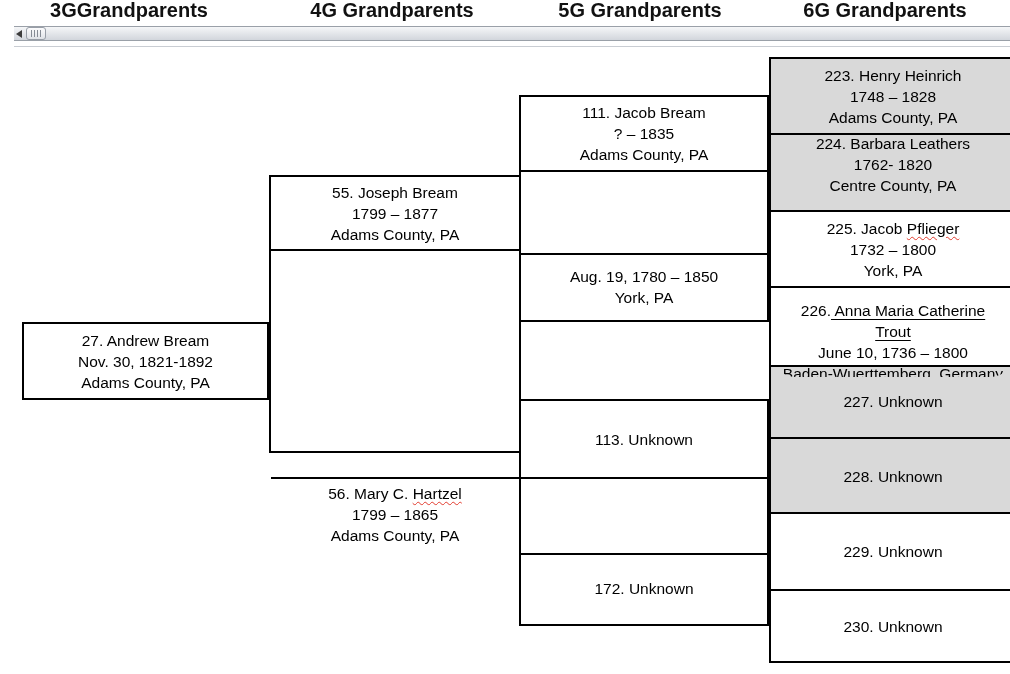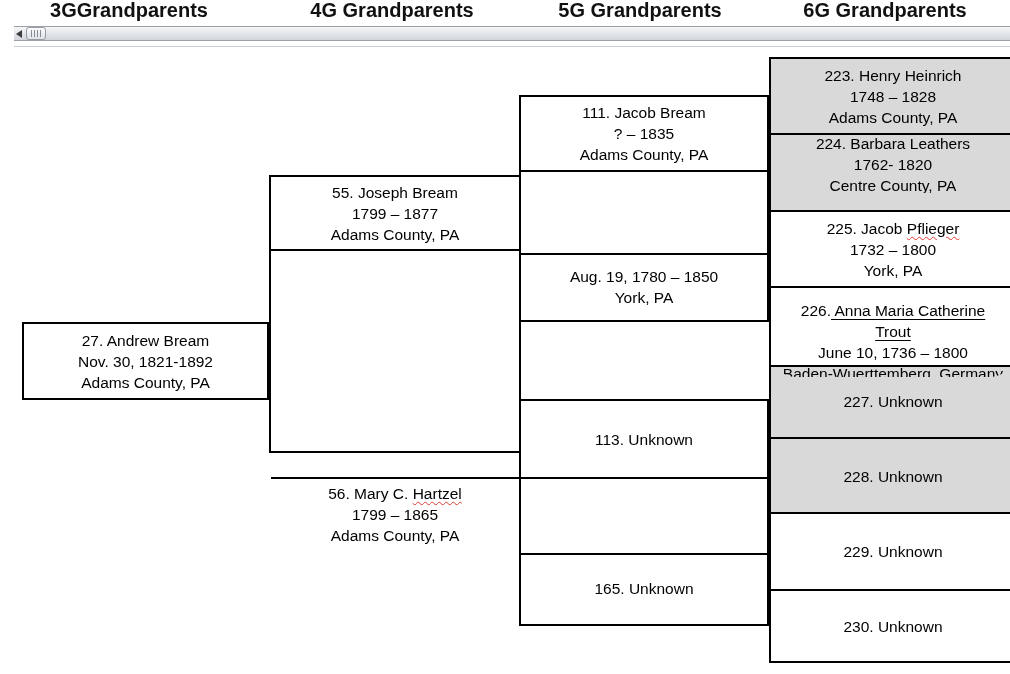--- a/index.html
+++ b/index.html
@@ -109,21 +109,21 @@
     </div>
   </div>
 
   <div class="frame" style="left:505px;top:399px;width:250px;height:227px">
     <div class="hdiv" style="top:76px"></div>
     <div class="hdiv" style="top:152px"></div>
     <div class="cell" style="top:0;height:76px">
       <div class="line">113. Unknown</div>
     </div>
     <div class="cell" style="top:152px;height:71px">
-      <div class="line">165. Unknown</div>
+      <div class="line">172. Unknown</div>
     </div>
   </div>
 
   <div class="frame" style="left:755px;top:57px;width:248px;height:606px">
 
     <div class="cellbg" style="top:0;height:76px;background:#d9d9d9"></div>
     <div class="cellbg" style="top:76px;height:77px;background:#d9d9d9"></div>
     <div class="cellbg" style="top:306px;height:74px;background:#d9d9d9"></div>
     <div class="cellbg" style="top:380px;height:75px;background:#d9d9d9"></div>
 

